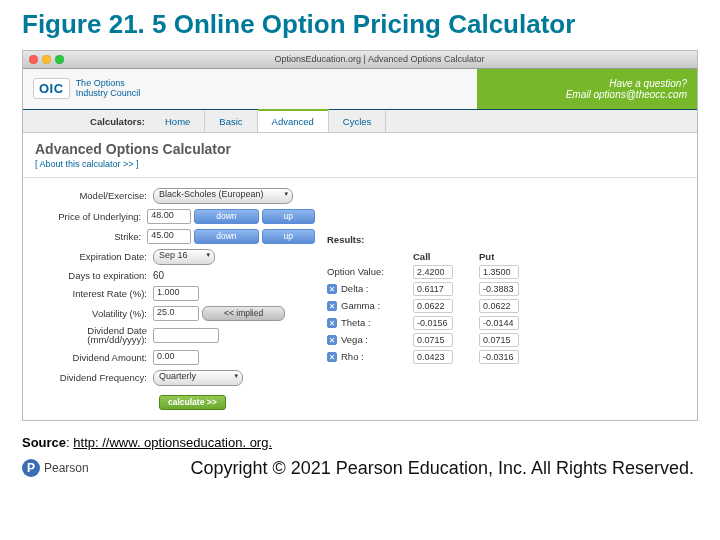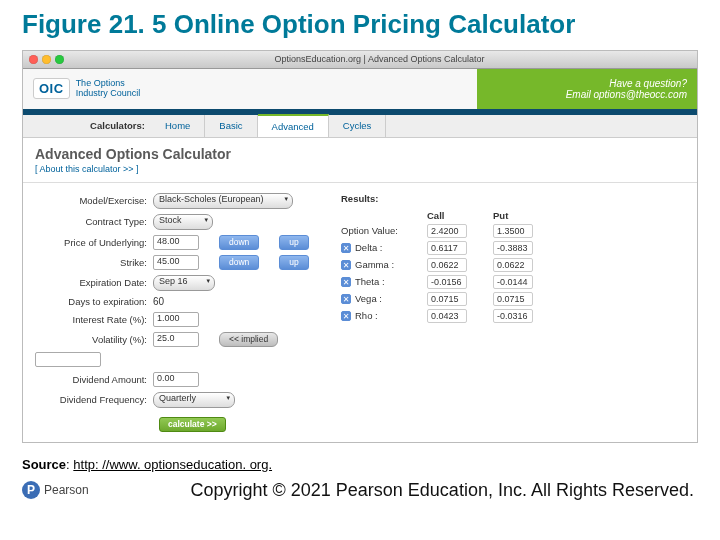--- a/index.html
+++ b/index.html
@@ -8,34 +8,34 @@
   .title { color: #007a99; font-size: 26px; font-weight: 700; line-height: 1.15; margin-bottom: 10px; }
   .fig { border: 1px solid #bbb; background: #fff; width: 100%; font-size: 10px; color: #333; }
   .mac { height: 18px; background: linear-gradient(#e8e8e8,#c9c9c9); border-bottom:1px solid #999; display:flex; align-items:center; padding:0 6px; }
   .dot { width:9px; height:9px; border-radius:50%; margin-right:4px; display:inline-block; box-shadow: inset 0 0 1px rgba(0,0,0,.4); }
   .mac-title { flex:1; text-align:center; font-size:9px; color:#444; }
   .brandrow { display:flex; align-items:stretch; height:40px; }
   .brand-left { flex:1; background:#f7f7f7; display:flex; align-items:center; padding-left:10px; gap:6px; }
   .oic-badge { background:#fff; border:1px solid #ccc; border-radius:3px; padding:2px 5px; font-weight:700; color:#00629b; font-size:13px; letter-spacing:.5px; }
   .oic-text { font-size:9px; color:#00629b; line-height:1.1; }
   .brand-right { width:220px; background:#76b82a; color:#fff; display:flex; flex-direction:column; align-items:flex-end; justify-content:center; padding-right:10px; font-size:10px; font-style:italic; }
-  .tabs { display:flex; background:#eee; border-top:6px solid #0c4a6e; border-bottom:1px solid #ccc; padding-left:10px; font-size:9.5px; }
+  .tabs { display:flex; background:#eee; border-top:1px solid #0c4a6e; border-bottom:1px solid #ccc; padding-left:10px; font-size:9.5px;align-items:flex-end; }
   .tabs span { padding:5px 14px; color:#00629b; border-right:1px solid #ccc; }
   .tabs span.lbl { color:#333; font-weight:700; border-right:none; padding-right:6px; }
   .tabs span.active { background:#fff; border-top:2px solid #76b82a; margin-top:-1px; }
   .calc-title { color:#5a5a5a; font-weight:700; font-size:14px; padding:8px 12px 2px 12px; }
   .about { color:#00629b; font-size:9px; padding:0 12px 8px 12px; border-bottom:1px solid #ddd; }
-  .body { display:flex; padding:10px 12px 10px 12px; gap:26px; }
+  .body { display:flex; padding:10px 12px 10px 12px; gap:12px;align-items:center; }
   .form { width:280px; }
   .row { display:flex; align-items:center; margin-bottom:5px; }
   .lbl { width:118px; text-align:right; padding-right:6px; font-size:9.5px; color:#333; }
   .inp { height:15px; border:1px solid #aaa; background:#fff; padding:0 3px; font-size:9px; border-radius:2px; }
   .sel { height:16px; border:1px solid #999; border-radius:7px; background:linear-gradient(#fff,#ddd); font-size:9px; padding:0 14px 0 5px; position:relative; }
   .sel::after { content:"▾"; position:absolute; right:4px; top:1px; font-size:7px; color:#333; }
-  .btn { height:15px; border:1px solid #5b8dd6; border-radius:3px; background:linear-gradient(#8fb7ee,#5b8dd6); color:#fff; font-size:8.5px; padding:0 9px; display:inline-flex; align-items:center; margin-left:20px; }
+  .btn { height:15px; border:1px solid #5b8dd6; border-radius:3px; background:linear-gradient(#8fb7ee,#5b8dd6); color:#fff; font-size:8.5px; padding:0 21px; display:inline-flex; align-items:center; margin-left:3px; }
   .btn.gray { background:linear-gradient(#e8e8e8,#bdbdbd); border-color:#999; color:#333;border-radius:6px; }
   .btn.green { background:linear-gradient(#92c954,#6da82d); border-color:#4f8a12; color:#fff; margin-left:124px; margin-top:4px; padding:2px 8px; font-weight:700; }
   .results { flex:1; }
   .rhdr { font-size:9.5px; font-weight:700; margin-bottom:6px; }
   .rtbl { font-size:9.5px; }
   .rtbl .hrow { display:flex; font-weight:700; }
   .rtbl .rrow { display:flex; align-items:center; margin-top:3px; }
   .c0 { width:86px; display:flex; align-items:center; gap:4px; }
   .c1, .c2 { width:66px; }
   .cb { width:10px; height:10px; border:1px solid #5b8dd6; background:#5b8dd6; color:#fff; font-size:8px; text-align:center; line-height:9px; border-radius:2px; }
@@ -87,24 +87,20 @@
     <div class="calc-title">Advanced Options Calculator</div>
     <div class="about">[ About this calculator &gt;&gt; ]</div>
 
     <div class="body">
       <div class="form">
         <div class="row">
             <span class="lbl">Model/Exercise:</span>
             <span class="sel" style="width:140px">Black-Scholes (European)</span>
           </div>
         <div class="row">
-            <span class="lbl">Contract Type:</span>
-            <span class="sel" style="width:60px">Stock</span>
-          </div>
-        <div class="row">
             <span class="lbl">Price of Underlying:</span>
             <span class="inp" style="width:46px">48.00</span>
             <span class="btn">down</span>
             <span class="btn">up</span>
           </div>
         <div class="row">
             <span class="lbl">Strike:</span>
             <span class="inp" style="width:46px">45.00</span>
             <span class="btn">down</span>
             <span class="btn">up</span>
@@ -120,29 +116,30 @@
         <div class="row">
             <span class="lbl">Interest Rate (%):</span>
             <span class="inp" style="width:46px">1.000</span>
           </div>
         <div class="row">
             <span class="lbl">Volatility (%):</span>
             <span class="inp" style="width:46px">25.0</span>
             <span class="btn gray">&lt;&lt; implied</span>
           </div>
         <div class="row">
+            <span class="lbl" style="line-height:1">Dividend Date (mm/dd/yyyy):</span>
             <span class="inp" style="width:66px"></span>
           </div>
         <div class="row">
             <span class="lbl">Dividend Amount:</span>
             <span class="inp" style="width:46px">0.00</span>
           </div>
         <div class="row">
             <span class="lbl">Dividend Frequency:</span>
-            <span class="sel" style="width:82px">Quarterly</span>
+            <span class="sel" style="width:90px">Quarterly</span>
           </div>
         <span class="btn green">calculate &gt;&gt;</span>
       </div>
 
       <div class="results">
         <div class="rhdr">Results:</div>
         <div class="rtbl">
           <div class="hrow">
             <span class="c0"></span>
             <span class="c1">Call</span>

